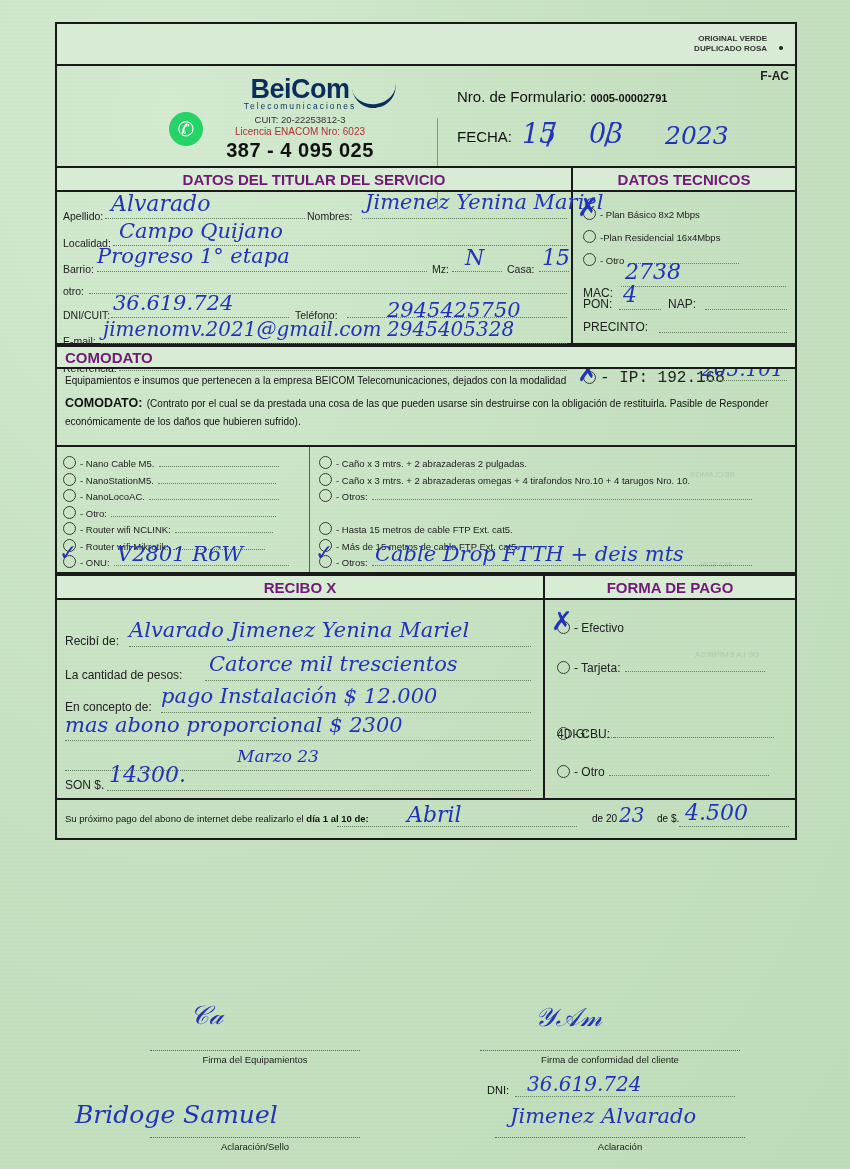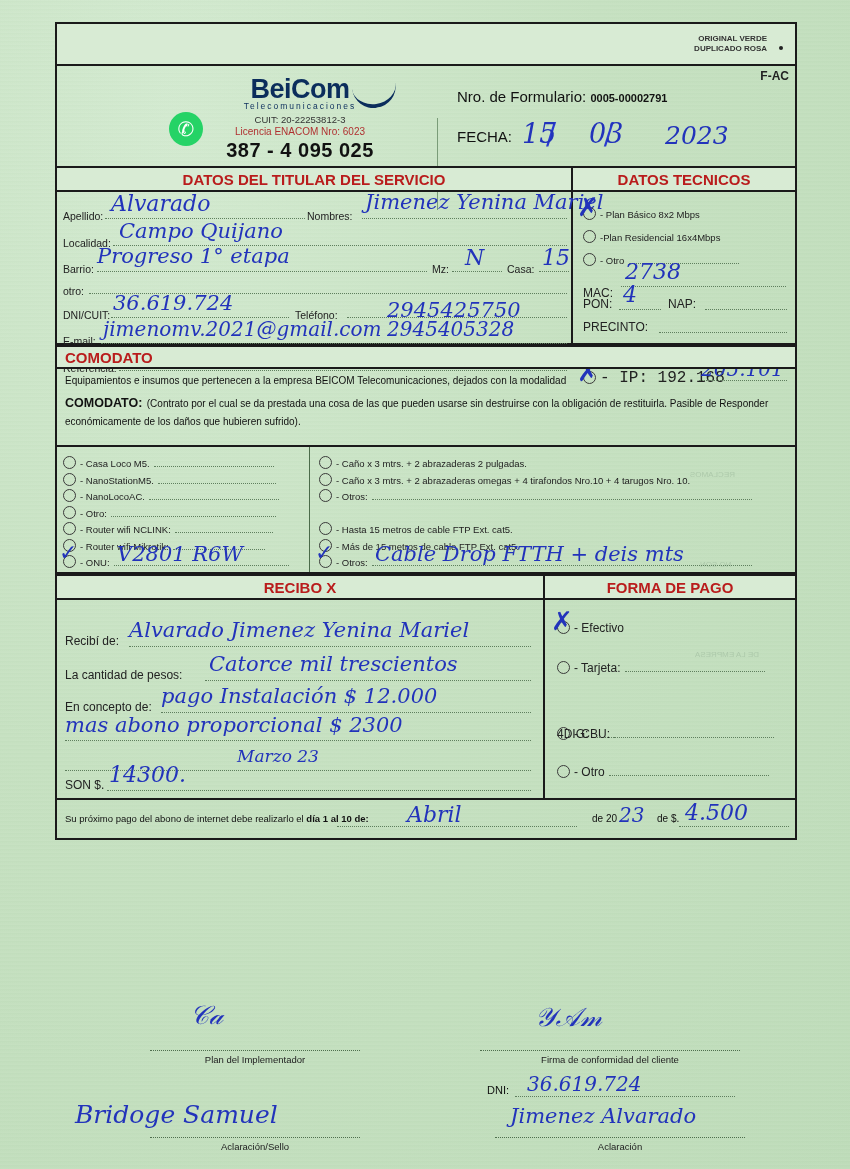--- a/index.html
+++ b/index.html
@@ -89,21 +89,21 @@
   .hw{
     font-family:"DejaVu Serif", serif;
     color:#2233bb;
     font-style:italic;
     font-weight:500;
     white-space:nowrap;
   }
   
   .secbar{
     background:#d8ebd4;border:2px solid #1a1a1a;box-sizing:border-box;
-    font-weight:bold;font-size:15px;color:#b91c1c;text-align:center;
+    font-weight:bold;font-size:15px;color:#701a75;text-align:center;
     display:flex;align-items:center;justify-content:center;
   }
   .boxline{border:2px solid #1a1a1a;box-sizing:border-box;}
   .lbl{font-size:10.5px;color:#222;}
   .dots{
     border-bottom:1px dotted #5f7f5e;
   }
   .circ{
     display:inline-block;width:11px;height:11px;border:1.2px solid #3a3a3a;border-radius:50%;
     vertical-align:middle;margin-right:4px;
@@ -269,21 +269,21 @@
         <span class="como-big">COMODATO:</span>
         <span class="como-txt">(Contrato por el cual se da prestada una cosa de las que pueden usarse sin destruirse con la obligación de restituirla. Pasible de  Responder económicamente de los daños que hubieren sufrido).</span>
       </div>
     </div>
 
     <div class="boxline" style="position:absolute;left:0;top:425px;width:742px;height:127px;border-top:0;">
       <div style="position:absolute;left:252px;top:0;width:1px;height:125px;background:#4b6b4a;"></div>
 
       <div style="position:absolute;left:6px;top:6px;width:240px;">
         <div style="height:16.5px;">
-          <span class="circ"></span><span class="small">- Casa Loco M5.</span>
+          <span class="circ"></span><span class="small">- Nano Cable M5.</span>
           <span class="dots" style="display:inline-block;width:120px;"></span>
         </div>
         <div style="height:16.5px;">
           <span class="circ"></span><span class="small">- NanoStationM5.</span>
           <span class="dots" style="display:inline-block;width:118px;"></span>
         </div>
         <div style="height:16.5px;">
           <span class="circ"></span><span class="small">- NanoLocoAC.</span>
           <span class="dots" style="display:inline-block;width:130px;"></span>
         </div>
@@ -398,21 +398,21 @@
       <div style="position:absolute;left:535px;top:13px;font-size:10px;color:#111;">de 20</div>
       <div class="hw" style="position:absolute;left:562px;top:3px;font-size:20px;">23</div>
       <div style="position:absolute;left:600px;top:13px;font-size:10px;color:#111;">de $.</div>
       <div class="dots" style="position:absolute;left:622px;top:26px;width:110px;"></div>
       <div class="hw" style="position:absolute;left:628px;top:0px;font-size:22px;">4.500</div>
     </div>
 
     <div style="position:absolute;left:0;top:830px;width:742px;height:300px;">
       <div class="hw" style="position:absolute;left:135px;top:148px;font-size:26px;">𝒞𝒶</div>
       <div class="sigline" style="position:absolute;left:95px;top:198px;width:210px;"></div>
-      <div class="ftlbl" style="position:absolute;left:95px;top:202px;width:210px;">Plan del Implementador</div>
+      <div class="ftlbl" style="position:absolute;left:95px;top:202px;width:210px;">Firma del Equipamientos</div>
 
       <div class="hw" style="position:absolute;left:480px;top:150px;font-size:26px;">𝒴𝒜𝓂</div>
       <div class="sigline" style="position:absolute;left:425px;top:198px;width:260px;"></div>
       <div class="ftlbl" style="position:absolute;left:425px;top:202px;width:260px;">Firma de conformidad del cliente</div>
 
       <div style="position:absolute;left:432px;top:232px;font-size:11px;color:#111;">DNI:</div>
       <div class="dots" style="position:absolute;left:460px;top:244px;width:220px;"></div>
       <div class="hw" style="position:absolute;left:472px;top:220px;font-size:20px;">36.619.724</div>
 
       <div class="hw" style="position:absolute;left:20px;top:248px;font-size:25px;">Bridoge Samuel</div>

